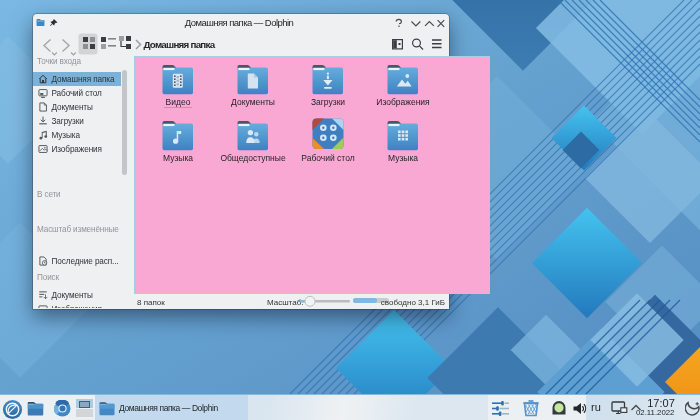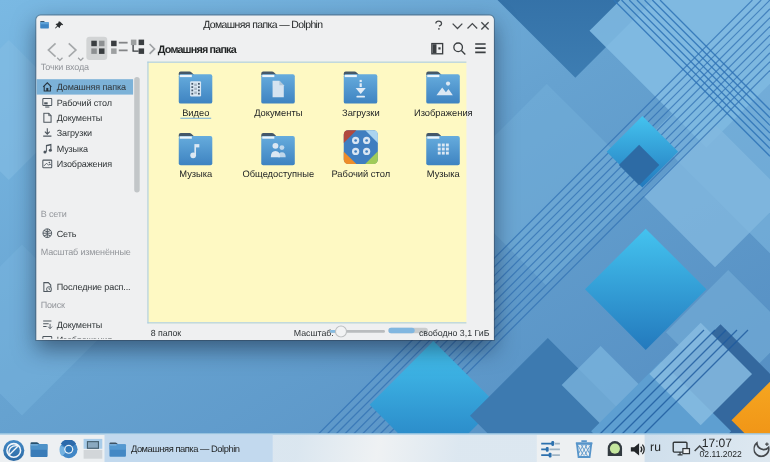--- a/index.html
+++ b/index.html
@@ -7,21 +7,21 @@
 #stage{position:relative;width:700px;height:420px;overflow:hidden}
 .abs{position:absolute}
 #win{position:absolute;left:33px;top:14px;width:416px;height:295px;background:#eff0f1;border-radius:4px 4px 0 0;box-shadow:0 8px 20px rgba(10,20,40,.5),0 0 0 1px rgba(60,70,80,.35)}
 #titlebar{position:absolute;left:0;top:0;width:100%;height:17px}
 #title{position:absolute;left:0;top:3px;width:100%;text-align:center;font-size:9.5px;letter-spacing:-.55px;color:#232627;transform:translateX(-2px)}
 #toolbar{position:absolute;left:0;top:16px;width:100%;height:26px}
 #sidebar{position:absolute;left:0;top:42px;width:101px;bottom:1px;overflow:hidden}
 .sbhead{position:absolute;left:4px;font-size:8.2px;letter-spacing:-.15px;color:#92959a}
 .sbitem{position:absolute;left:0;width:96px;height:14px;font-size:8.2px;letter-spacing:-.1px;color:#2f3437;display:flex;align-items:center;white-space:nowrap}
 .sbitem .ic{width:10px;height:10px;margin-left:4.5px;margin-right:4px;flex:none}
-#mainview{position:absolute;left:101px;top:42px;width:290px;height:238px;background:#fef9c3;border:1px solid #a9cce8;border-right:none}
+#mainview{position:absolute;left:101px;top:42px;width:356px;height:238px;background:#f9a8d4;border:1px solid #a9cce8;border-right:none}
 #statusbar{position:absolute;left:101px;top:280px;right:1px;height:14px;font-size:8px;color:#2f3437}
 #taskbar{position:absolute;left:0;top:394px;width:700px;height:26px;background:#edf0f2;border-top:1px solid #84b9dd}
 .cell{position:absolute;width:76px;text-align:center;font-size:8.5px;color:#232627}
 </style>
 </head>
 <body>
 <div id="stage">
 
 <svg class="abs" style="left:0;top:0" width="700" height="420" viewBox="0 0 700 420">
 <defs>
@@ -192,24 +192,20 @@
             <path d="M6 3 l8-2 v9 h-1.6 v-6.5 l-5 1.2 v8 h-1.4z" stroke="none"></path>
             <circle cx="4.6" cy="13" r="2.2"></circle>
             <circle cx="12.4" cy="10.5" r="2.2"></circle>
           </svg>Музыка</div>
 <div class="sbitem" style="top:86px"><svg class="ic" viewBox="0 0 16 16" fill="none" stroke="#4d565e" stroke-width="1.5">
             <rect x="1.5" y="2.5" width="13" height="11" rx="1"></rect>
             <path d="M3 11 l4-4 3 3 2-2 2.5 2.5" stroke-width="1.3"></path>
             <circle cx="11" cy="6" r="1.2" fill="#4d565e" stroke="none"></circle>
           </svg>Изображения</div>
 <div class="sbhead" style="top:134px">В сети</div>
-<div class="sbitem" style="top:149px"><svg class="ic" viewBox="0 0 16 16" fill="none" stroke="#4d565e" stroke-width="1.4">
-            <circle cx="8" cy="8" r="6.3"></circle>
-            <path d="M8 1.7 v12.6 M1.7 8 h12.6 M3 4 a8 8 0 0 0 10 0 M3 12 a8 8 0 0 1 10 0"></path>
-          </svg>Сеть</div>
 <div class="sbhead" style="top:169px">Масштаб изменённые</div>
 <div class="sbitem" style="top:198px"><svg class="ic" viewBox="0 0 16 16" fill="none" stroke="#4d565e" stroke-width="1.5">
             <path d="M3 1.5 h6.5 l3.5 3.5 v9.5 h-10z"></path>
             <circle cx="10.5" cy="11" r="3.6" fill="#eff0f1" stroke-width="1.3"></circle>
             <path d="M10.5 9 v2.2 h1.8" stroke-width="1.2"></path>
           </svg>Последние расп...</div>
 <div class="sbhead" style="top:217px">Поиск</div>
 <div class="sbitem" style="top:232px"><svg class="ic" viewBox="0 0 16 16" fill="none" stroke="#4d565e" stroke-width="1.6">
             <path d="M2 3 h12 M2 7 h8 M2 11 h5"></path>
             <path d="M12 7 v7 M9 11 l3 3 3-3" stroke-width="1.3"></path>
@@ -435,21 +431,21 @@
 <span class="abs" style="left:591px;top:6px;font-size:11px;color:#232627">ru</span>
 
 <svg class="abs" style="left:611px;top:6px" width="17" height="15" viewBox="0 0 17 15">
 <rect x="1" y="1" width="12.5" height="9" rx="1" fill="none" stroke="#33383b" stroke-width="1.3"></rect>
 <path d="M5 12.5 h4.5 M7.2 10 v2.5" stroke="#33383b" stroke-width="1.2"></path>
 <rect x="9.8" y="6.8" width="6" height="4.6" fill="#eef0f2" stroke="#33383b" stroke-width="1.1"></rect>
 </svg>
 <svg class="abs" style="left:630px;top:9px" width="12" height="8" viewBox="0 0 12 8">
         <path d="M1.5 6 L6 1.5 L10.5 6" fill="none" stroke="#454a4e" stroke-width="1.4"></path>
       </svg>
-<div class="abs" style="left:638px;top:1.5px;width:46px;font-size:11px;color:#232627">17:07</div>
+<div class="abs" style="left:638px;top:1.5px;width:46px;text-align:center;font-size:11px;color:#232627">17:07</div>
 <div class="abs" style="left:636px;top:13px;width:50px;text-align:left;font-size:7.8px;color:#232627">02.11.2022</div>
 
 <svg class="abs" style="left:685px;top:4px" width="16" height="17" viewBox="0 0 16 17">
 <path d="M4.5 2.5 A6.8 6.8 0 1 0 13.8 9.2 A6.2 6.2 0 0 1 4.5 2.5z" fill="none" stroke="#45494d" stroke-width="1.5" transform="rotate(-15 8 8.5)"></path>
 <path d="M12.2 3.2 v3.2 M10.6 4.8 h3.2" stroke="#45494d" stroke-width="1.1"></path>
 </svg>
 </div>
 </div>
 
 </body></html>

